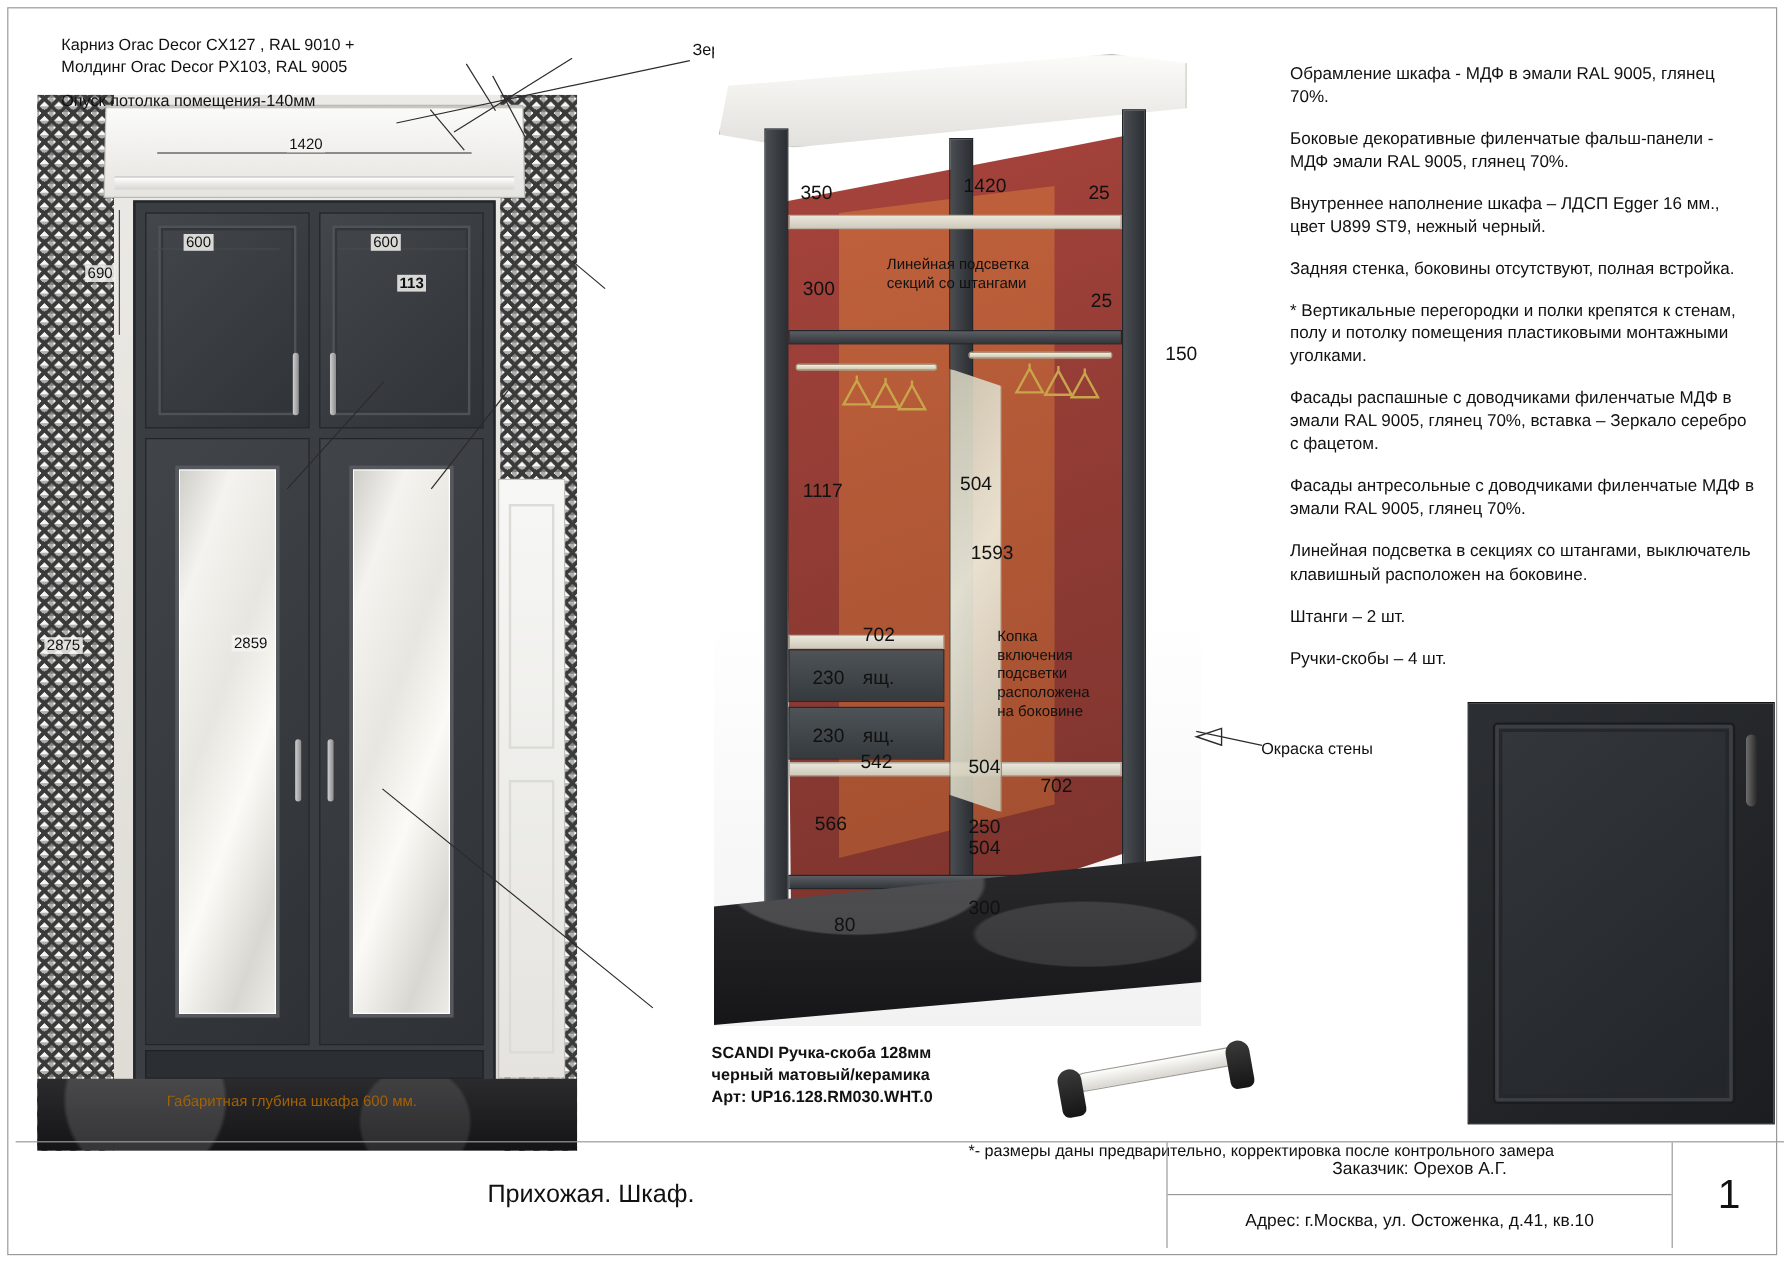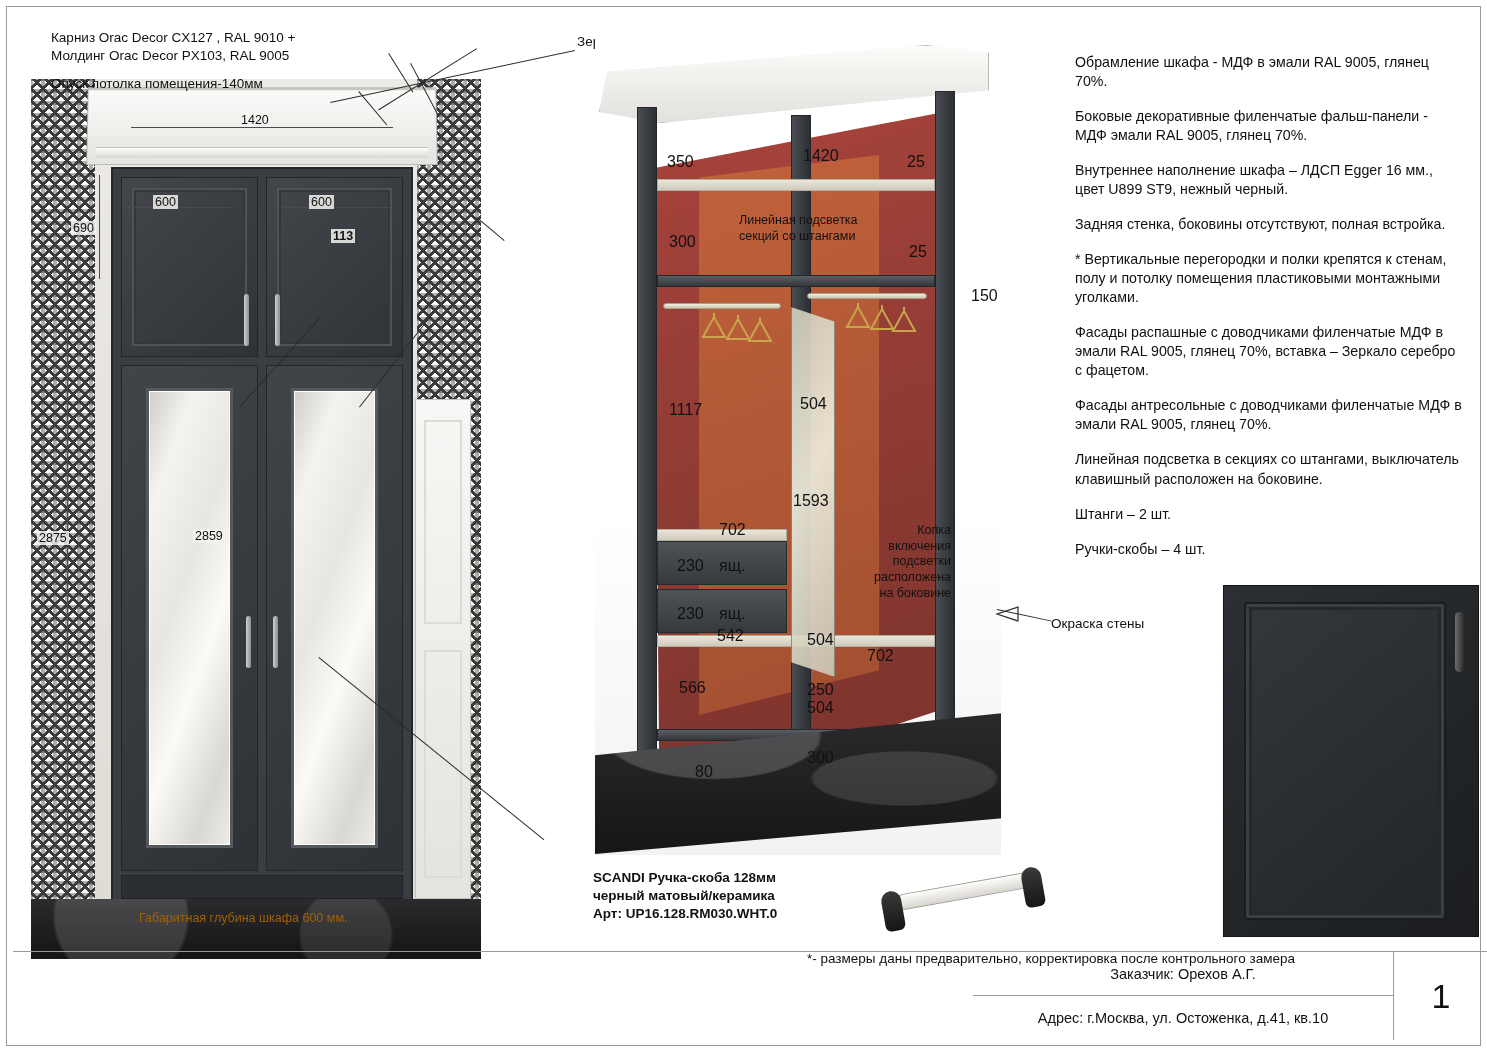--- a/index.html
+++ b/index.html
@@ -352,40 +352,40 @@
     <div class="iso-floor"></div>
 
     <div class="iso-dim" style="left:72px; top:118px;">350</div>
     <div class="iso-dim" style="left:208px; top:112px;">1420</div>
     <div class="iso-dim" style="left:312px; top:118px;">25</div>
     <div class="iso-dim" style="left:74px; top:198px;">300</div>
     <div class="iso-dim" style="left:314px; top:208px;">25</div>
     <div class="iso-dim" style="left:376px; top:252px;">150</div>
     <div class="iso-dim" style="left:74px; top:366px;">1117</div>
     <div class="iso-dim" style="left:205px; top:360px;">504</div>
-    <div class="iso-dim" style="left:198px; top:418px;margin-top:39px;">1593</div>
+    <div class="iso-dim" style="left:214px; top:418px;">1593</div>
     <div class="iso-dim" style="left:124px; top:486px;">702</div>
     <div class="iso-dim" style="left:82px; top:522px;">230</div>
     <div class="iso-dim" style="left:124px; top:522px;">ящ.</div>
     <div class="iso-dim" style="left:82px; top:570px;">230</div>
     <div class="iso-dim" style="left:124px; top:570px;">ящ.</div>
     <div class="iso-dim" style="left:122px; top:592px;">542</div>
     <div class="iso-dim" style="left:212px; top:596px;">504</div>
     <div class="iso-dim" style="left:272px; top:612px;">702</div>
     <div class="iso-dim" style="left:84px; top:644px;">566</div>
     <div class="iso-dim" style="left:212px; top:646px;">250</div>
     <div class="iso-dim" style="left:212px; top:664px;">504</div>
     <div class="iso-dim" style="left:100px; top:728px;">80</div>
     <div class="iso-dim" style="left:212px; top:714px;">300</div>
 
     <div class="iso-note" style="left:144px; top:178px; width:170px;">
       <div>Линейная подсветка</div>
       <div>секций со штангами</div>
     </div>
-    <div class="iso-note" style="left:236px; top:488px; width:120px;text-align:right;">
+    <div class="iso-note" style="left:236px; top:488px; width:120px;">
       <div>Копка</div>
       <div>включения</div>
       <div>подсветки</div>
       <div>расположена</div>
       <div>на боковине</div>
     </div>
   </div>
 
   <div class="callout" style="left:1044px; top:608px; width:180px;">Окраска стены</div>
   <div class="leader" style="left:990px; top:602px; width:56px; transform:rotate(12deg);"></div>
@@ -418,20 +418,21 @@
     <p>Фасады распашные с доводчиками филенчатые МДФ в эмали RAL 9005, глянец 70%,  вставка – Зеркало серебро с фацетом.</p>
     <p>Фасады антресольные с доводчиками филенчатые МДФ в эмали RAL 9005, глянец 70%.</p>
     <p>Линейная подсветка в секциях со штангами, выключатель клавишный расположен на боковине.</p>
     <p>Штанги – 2 шт.</p>
     <p>Ручки-скобы – 4 шт.</p>
   </div>
 
   <div class="footnote">*- размеры даны предварительно, корректировка после контрольного замера</div>
 
   <div class="titleblock">
+    <div class="tb-name">Прихожая. Шкаф.</div>
     <div class="tb-rows">
       <div class="tb-row">Заказчик: Орехов А.Г.</div>
       <div class="tb-row">Адрес: г.Москва, ул. Остоженка, д.41, кв.10</div>
     </div>
     <div class="tb-page">1</div>
   </div>
 
 </div>
 
 </body></html>

